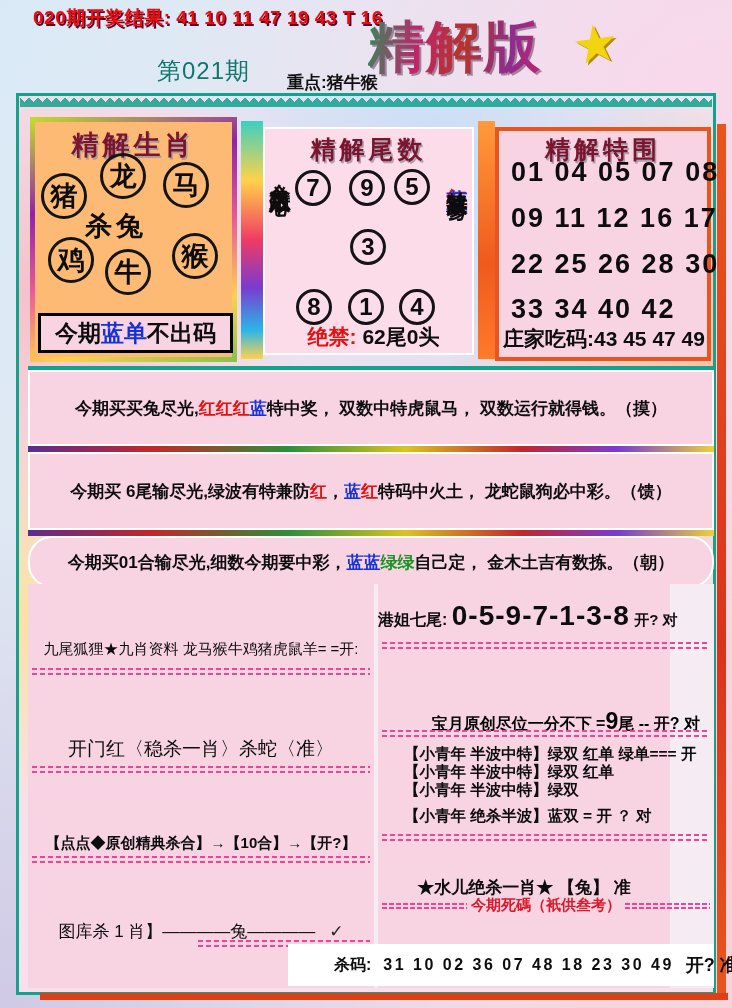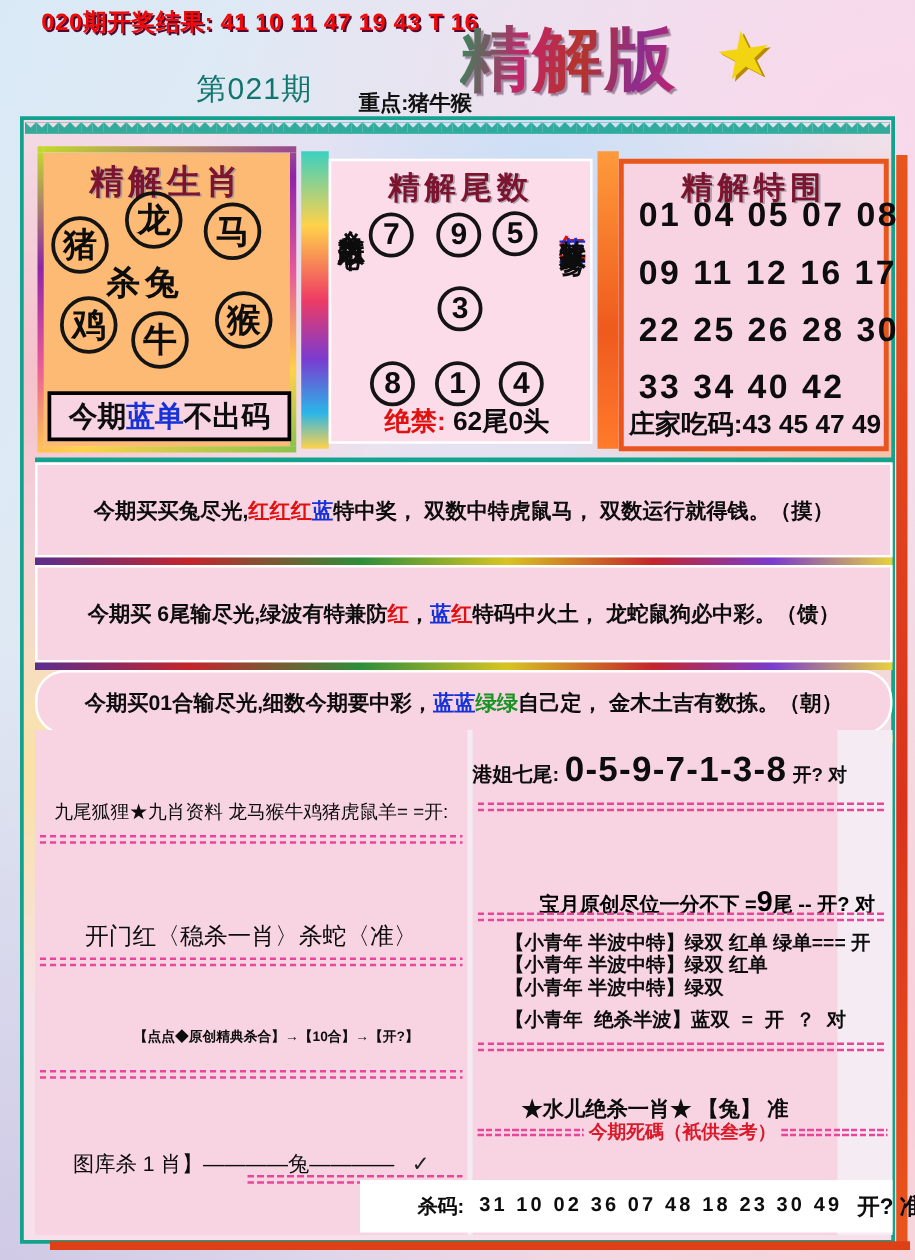--- a/index.html
+++ b/index.html
@@ -208,42 +208,42 @@
   </div>
   <div class="grad-bar"></div>
 </div>
 
 <div class="abs bottom">
   <div class="panel panel-left">
     <div class="pl-line" style="top:56px;font-size:15px;">九尾狐狸★九肖资料 龙马猴牛鸡猪虎鼠羊= =开:</div>
     <div class="msep" style="left:4px;width:338px;top:84px;"></div>
     <div class="pl-line" style="top:152px;font-size:19px;">开门红〈稳杀一肖〉杀蛇〈准〉</div>
     <div class="msep" style="left:4px;width:338px;top:182px;"></div>
-    <div class="pl-line" style="top:238px;font-size:11px;font-weight:bold;margin-left:20px;">【点点◆原创精典杀合】→【10合】→【开?】</div>
+    <div class="pl-line" style="top:250px;font-size:15px;font-weight:bold;">【点点◆原创精典杀合】→【10合】→【开?】</div>
     <div class="msep" style="left:4px;width:338px;top:272px;"></div>
     <div class="pl-line" style="top:336px;font-size:17px;">
       <span>图库杀 1 肖】————兔————</span><span class="check">✓</span>
     </div>
     <div class="msep" style="left:170px;width:172px;top:356px;"></div>
   </div>
   <div class="panel panel-right">
     <div class="hk-line">
       <span class="hk-label">港姐七尾:</span>
       <span class="hk-value">0-5-9-7-1-3-8</span>
       <span class="hk-suffix">开? 对</span>
     </div>
     <div class="msep" style="left:4px;width:326px;top:58px;"></div>
     <div class="by-line">
       <span>宝月原创尽位一分不下 =</span><span class="by-big">9</span><span>尾 -- 开? 对</span>
     </div>
     <div class="msep" style="left:4px;width:326px;top:146px;"></div>
     <div class="xq" style="top:160px;">【小青年 半波中特】绿双  红单  绿单=== 开</div>
     <div class="xq" style="top:178px;">【小青年 半波中特】绿双  红单</div>
     <div class="xq" style="top:196px;">【小青年 半波中特】绿双</div>
-    <div class="xq" style="top:222px;font-family:Liberation Mono, monospace;">【小青年 绝杀半波】蓝双 = 开 ？ 对</div>
+    <div class="xq" style="top:222px;">【小青年 绝杀半波】蓝双 = 开 ？ 对</div>
     <div class="msep" style="left:4px;width:326px;top:250px;"></div>
     <div class="shuier">★水儿绝杀一肖★ 【兔】 准</div>
     <div class="dead-line">
       <span style="padding:0 4px;">今期死碼（衹供叁考）</span>
     </div>
   </div>
   <div class="kill-strip">
     <span class="kill-label">杀码:</span>
     <span class="kill-value">31 10 02 36 07 48 18 23 30 49</span>
     <span class="kill-suffix">开? 准</span>

